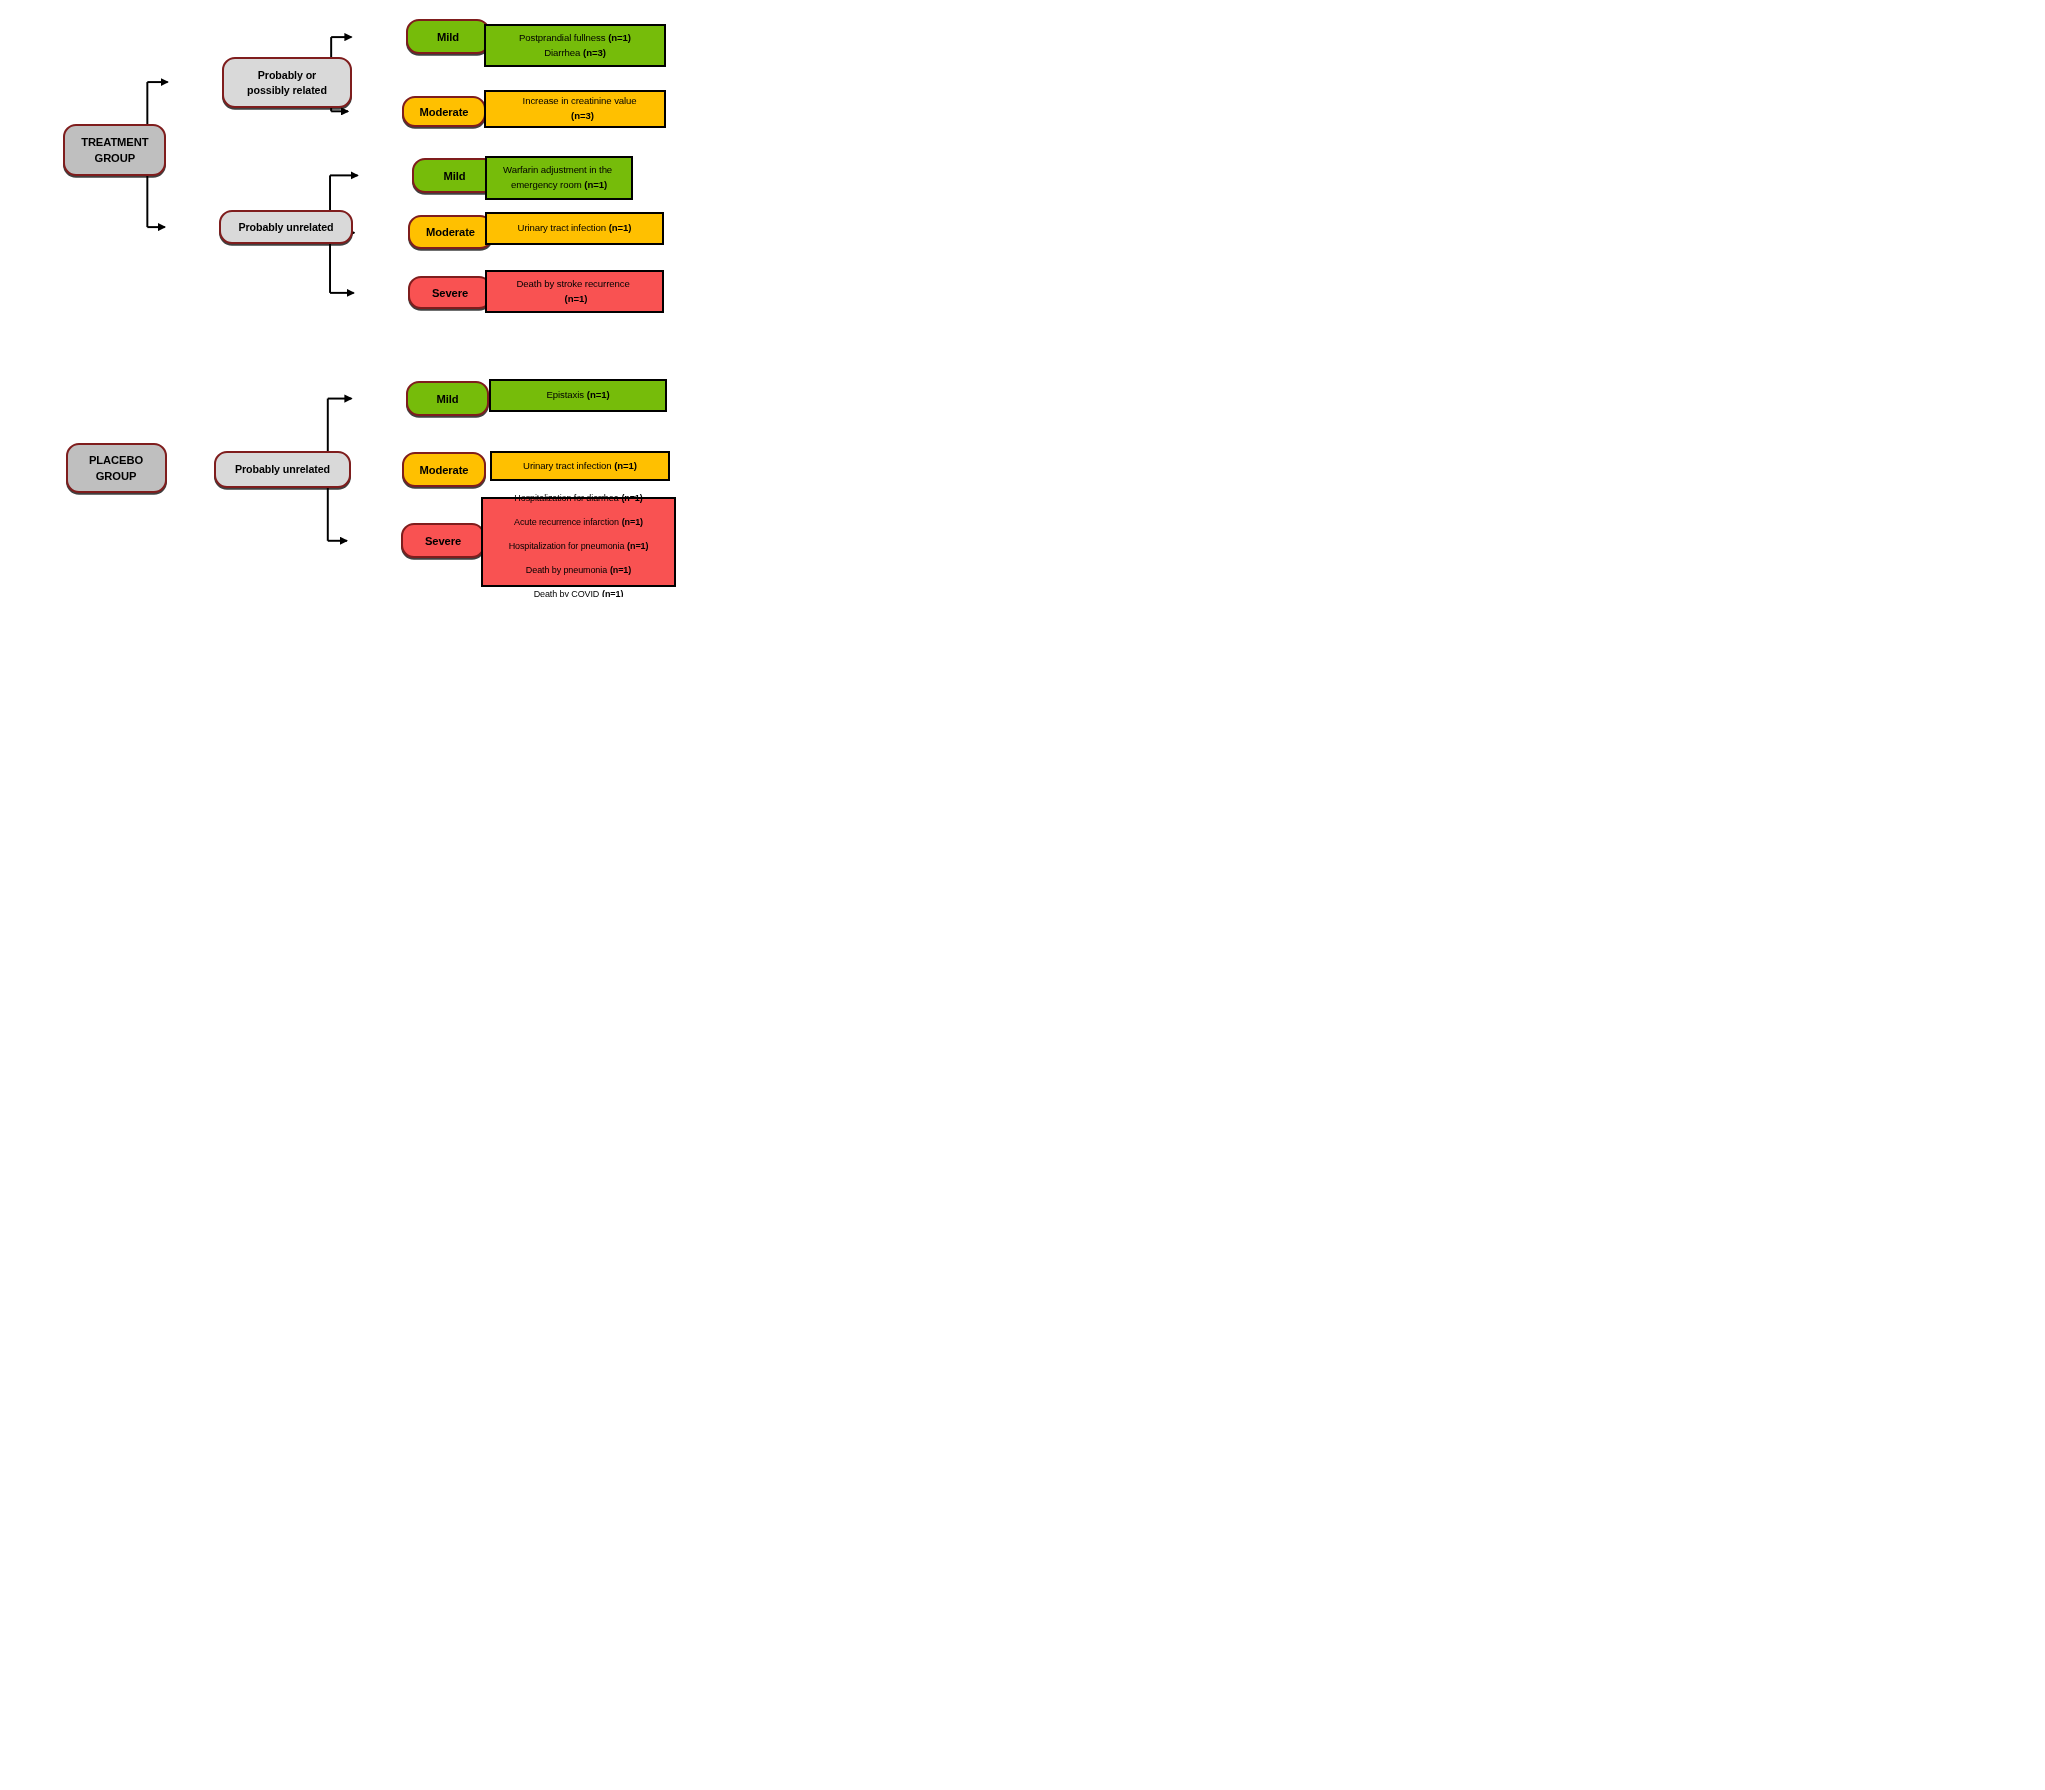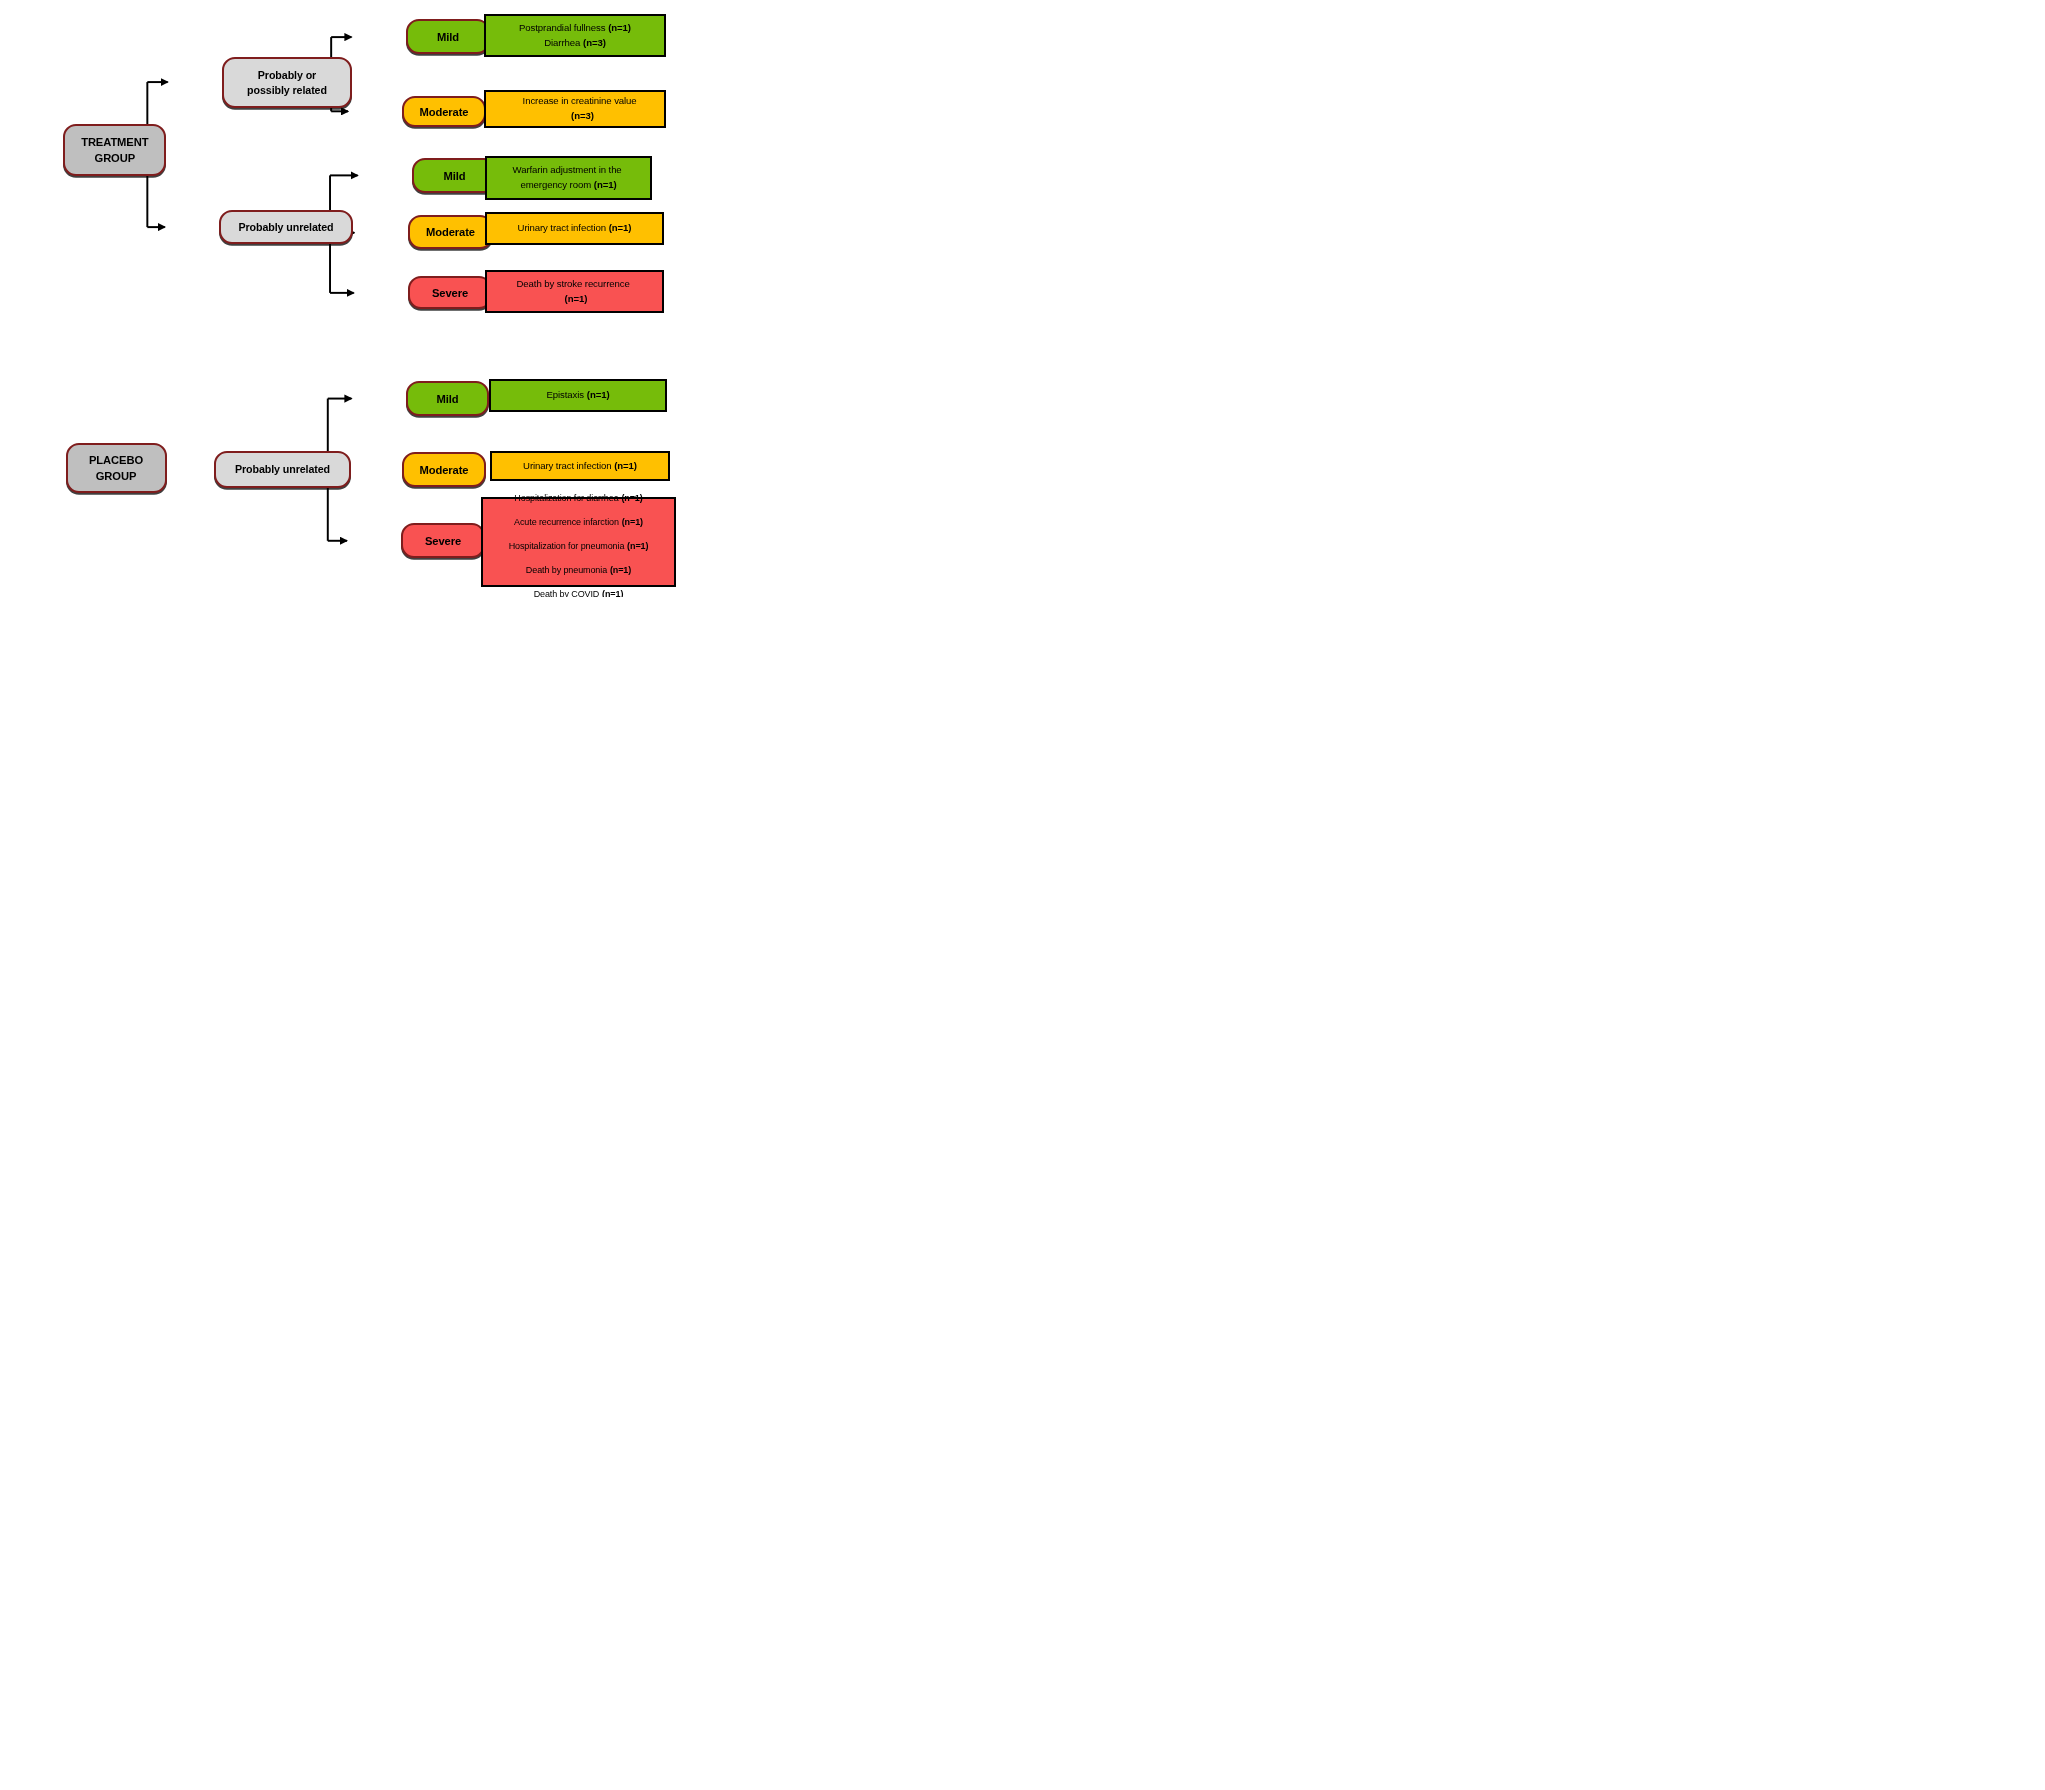--- a/index.html
+++ b/index.html
@@ -101,21 +101,21 @@
     <div>possibly related</div>
   </div>
 
   <div class="box rounded gray-light branch-label" style="left:172px;top:210px;width:134px;height:34px;">
     <div>Probably unrelated</div>
   </div>
 
   <div class="box rounded green sev-label" style="left:359px;top:19px;width:84px;height:35px;">
     <div>Mild</div>
   </div>
-  <div class="box rect green ev" style="left:484px;top:14px;width:182px;height:43px;">
+  <div class="box rect green ev" style="left:484px;top:24px;width:182px;height:43px;">
     <div class="line">
       <span class="nm">Postprandial fullness</span>
       <span class="nn">(n=1)</span>
     </div>
     <div class="line">
       <span class="nm">Diarrhea</span>
       <span class="nn">(n=3)</span>
     </div>
   </div>
 
@@ -129,21 +129,21 @@
     </div>
     <div class="line">
       <span class="nm"></span>
       <span class="nn">(n=3)</span>
     </div>
   </div>
 
   <div class="box rounded green sev-label" style="left:365px;top:158px;width:85px;height:35px;">
     <div>Mild</div>
   </div>
-  <div class="box rect green ev" style="left:485px;top:156px;width:167px;height:44px;">
+  <div class="box rect green ev" style="left:485px;top:156px;width:148px;height:44px;">
     <div class="line">
       <span class="nm">Warfarin adjustment in the</span>
       <span class="nn"></span>
     </div>
     <div class="line">
       <span class="nm">emergency room</span>
       <span class="nn">(n=1)</span>
     </div>
   </div>
 

